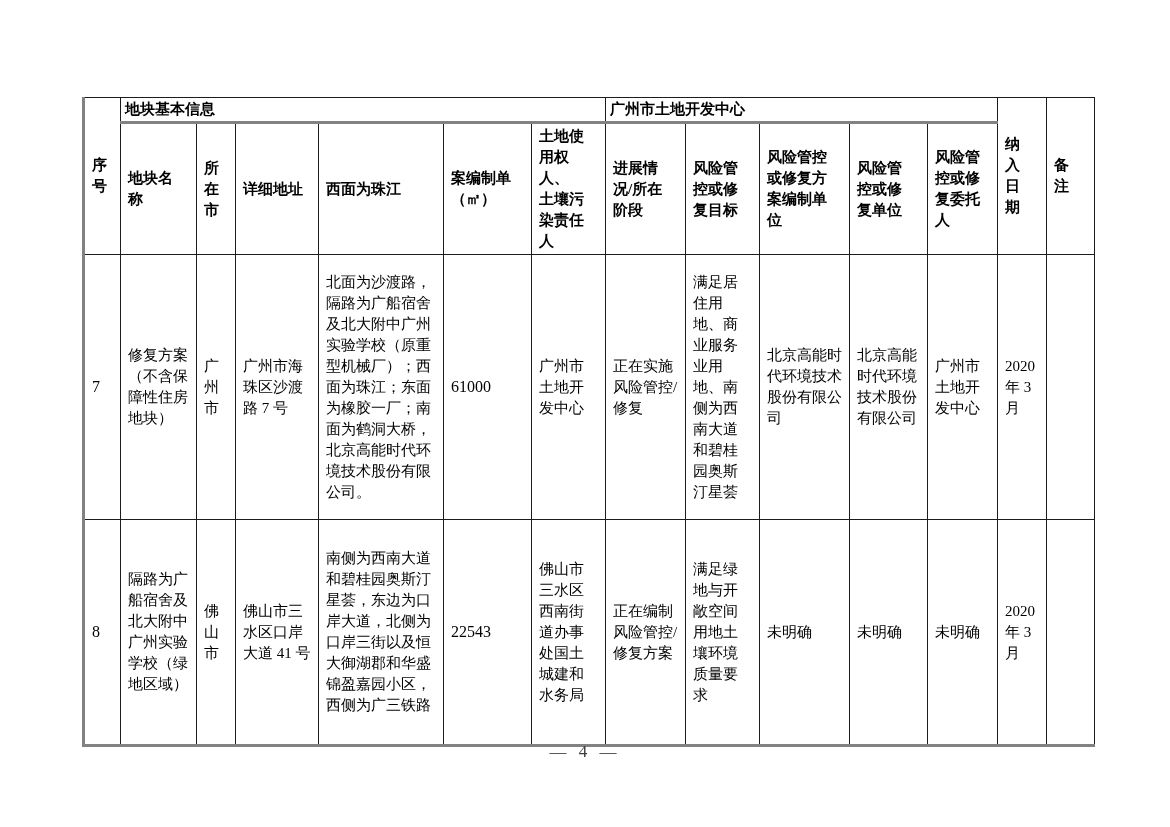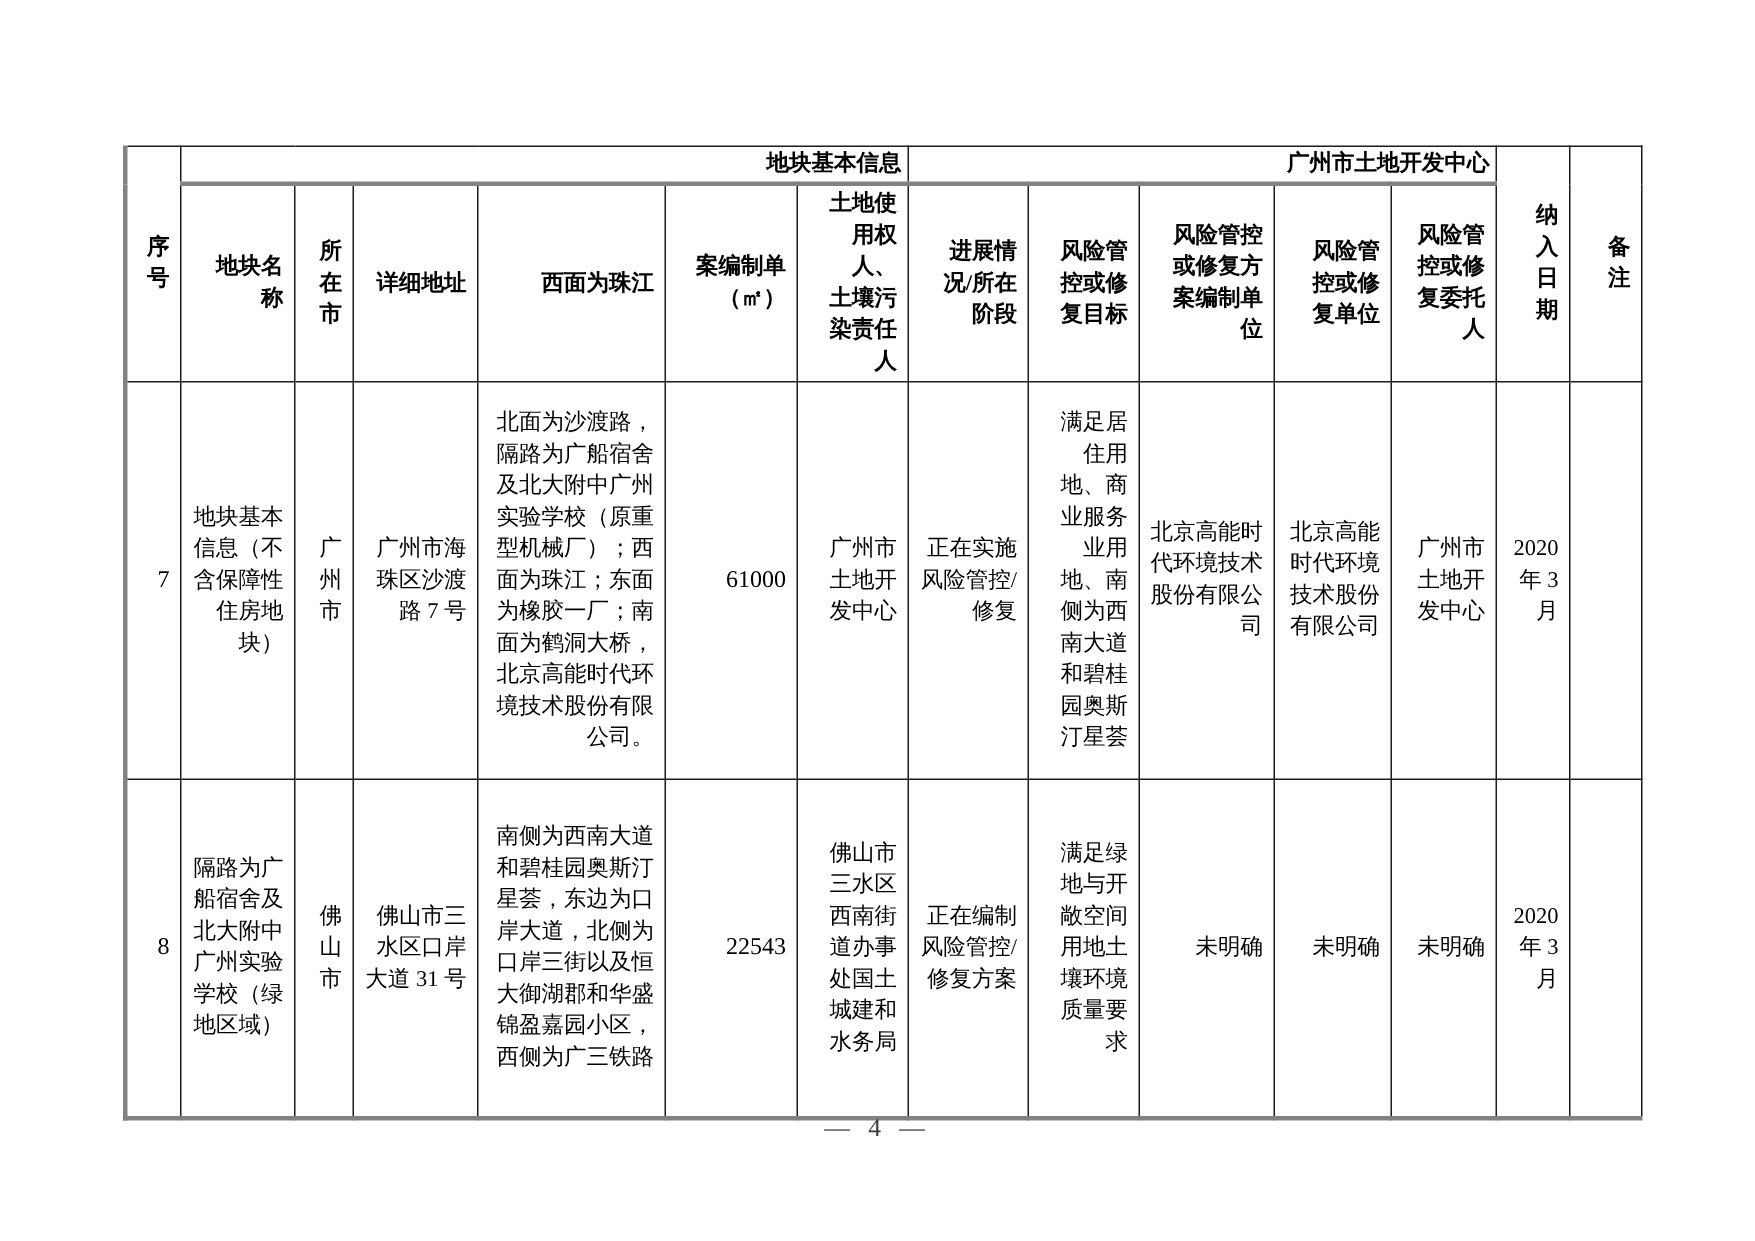--- a/index.html
+++ b/index.html
@@ -22,21 +22,21 @@
     border-collapse: collapse;
     table-layout: fixed;
     
     border-top: 1.5px solid #1c1c1c;
     border-right: 1.5px solid #1c1c1c;
     border-left: 3px solid #828282;
     border-bottom: 3px solid #828282;
   }
   .parcels th, .parcels td {
     border: 1.5px solid #1c1c1c;
-    text-align: right;
+    text-align: left;
     vertical-align: middle;
     white-space: pre-line;
     font-size: 15px;
     line-height: 1.4;
     padding: 2px 7px;
   }
   .parcels th { font-weight: bold; }
   .parcels .group-cell {
     border-bottom: 3px solid #828282;
     height: 24px;
@@ -122,21 +122,21 @@
 复单位</th>
         <th>风险管
 控或修
 复委托
 人</th>
       </tr>
     </thead>
     <tbody>
       <tr class="r-seven">
         <td class="num">7</td>
-        <td>地块基本信息（不含保障性住房地块）</td>
+        <td>修复方案（不含保障性住房地块）</td>
         <td>广
 州
 市</td>
         <td>广州市海珠区沙渡路 7 号</td>
         <td>北面为沙渡路，隔路为广船宿舍及北大附中广州实验学校（原重型机械厂）；西面为珠江；东面为橡胶一厂；南面为鹤洞大桥，北京高能时代环境技术股份有限公司。</td>
         <td class="num">61000</td>
         <td>广州市土地开发中心</td>
         <td>正在实施风险管控/修复</td>
         <td>满足居住用地、商业服务业用地、南侧为西南大道和碧桂园奥斯汀星荟</td>
         <td>北京高能时代环境技术股份有限公司</td>
@@ -144,21 +144,21 @@
         <td>广州市土地开发中心</td>
         <td>2020 年 3 月</td>
         <td></td>
       </tr>
       <tr class="r-eight">
         <td class="num">8</td>
         <td>隔路为广船宿舍及北大附中广州实验学校（绿地区域）</td>
         <td>佛
 山
 市</td>
-        <td>佛山市三水区口岸大道 31 号</td>
+        <td>佛山市三水区口岸大道 41 号</td>
         <td>南侧为西南大道和碧桂园奥斯汀星荟，东边为口岸大道，北侧为口岸三街以及恒大御湖郡和华盛锦盈嘉园小区，西侧为广三铁路</td>
         <td class="num">22543</td>
         <td>佛山市三水区西南街道办事处国土城建和水务局</td>
         <td>正在编制风险管控/修复方案</td>
         <td>满足绿地与开敞空间用地土壤环境质量要求</td>
         <td>未明确</td>
         <td>未明确</td>
         <td>未明确</td>
         <td>2020 年 3 月</td>
         <td></td>

